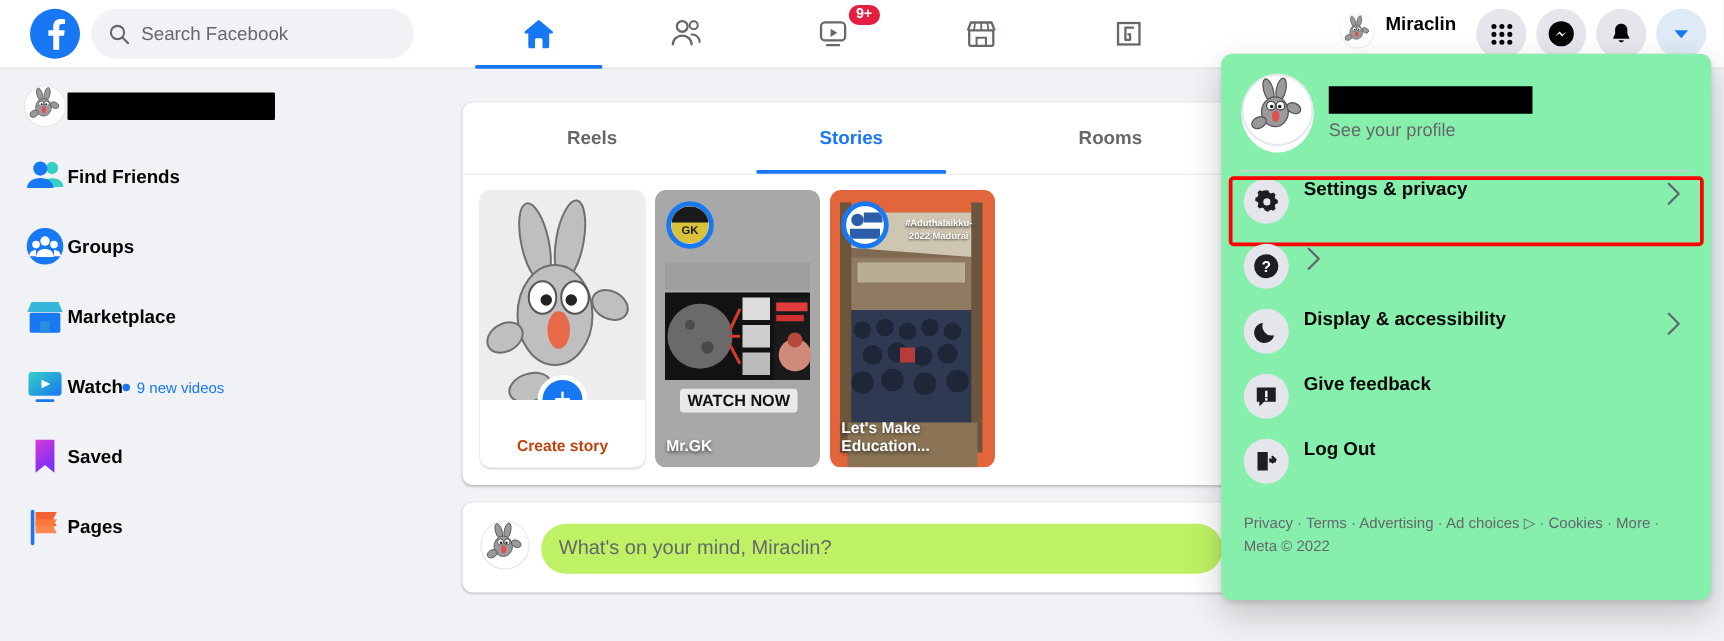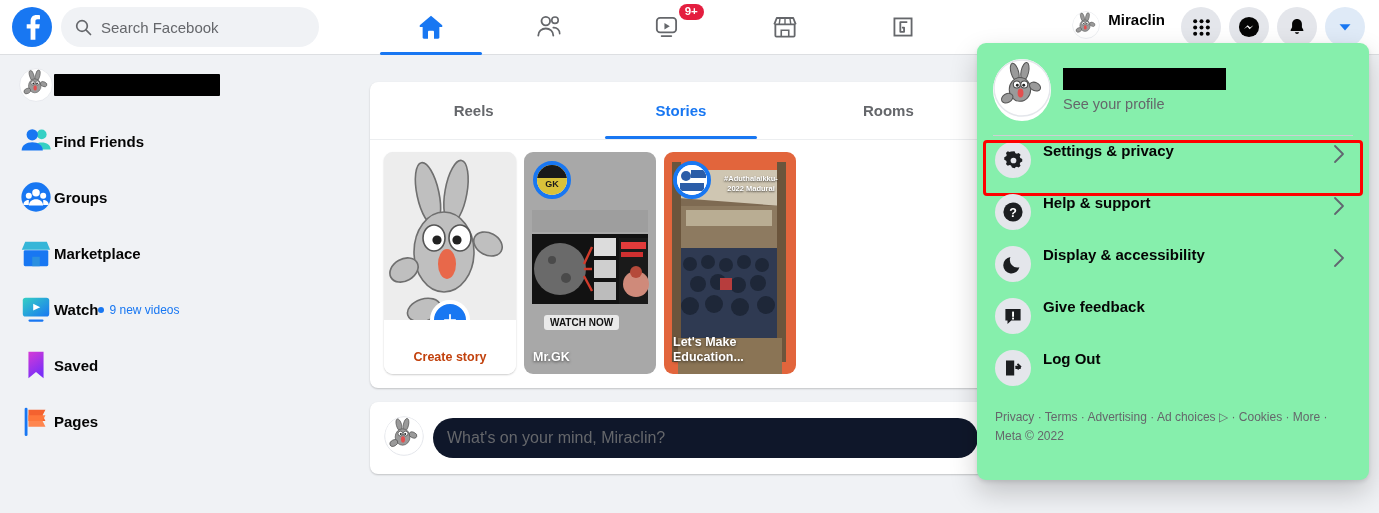--- a/index.html
+++ b/index.html
@@ -14,21 +14,21 @@
 
   
   .header {
     position: absolute; top: 0; left: 0;
     width: 1379px; height: 55px;
     background: #ffffff;
     border-bottom: 1px solid #dddfe2;
     display: flex; align-items: center;
     z-index: 30;
   }
-  .hdr-left { display: flex; align-items: center; padding-left: 12px; gap: 9px; width: 350px; }
+  .hdr-left { display: flex; align-items: center; padding-left: 24px; gap: 9px; width: 350px; }
   .fb-logo {
     width: 40px; height: 40px; border-radius: 50%;
     background: #1877f2; position: relative; flex: 0 0 auto;
   }
   .fb-logo svg { position: absolute; left: 0; top: 0; }
   .search-box {
     display: flex; align-items: center; gap: 9px;
     height: 40px; width: 258px;
     background: #f0f2f5; border-radius: 20px;
     padding: 0 14px;
@@ -136,21 +136,21 @@
   }
   .story-name {
     position: absolute; left: 9px; right: 8px; bottom: 8px;
     color: #fff; font-size: 12.5px; font-weight: bold;
     line-height: 1.25; text-shadow: 0 1px 3px rgba(0,0,0,0.6); z-index: 4;
   }
   .composer-card { margin-top: 14px; padding: 14px 14px 0; height: 72px; }
   .composer-row { display: flex; align-items: center; gap: 9px; }
   .composer-input {
     flex: 1 1 auto; height: 40px; border-radius: 20px;
-    background: #0f172a; display: flex; align-items: center;
+    background: #bef264; display: flex; align-items: center;
     padding: 0 14px; cursor: pointer;
   }
   .composer-input span { font-size: 16px; color: #65676b; }
 
   
   .dropdown {
     position: absolute; top: 43px; left: 977px;
     width: 392px; height: 437px;
     background: #86efac; border-radius: 9px;
     box-shadow: 0 12px 28px rgba(0,0,0,0.2), 0 2px 4px rgba(0,0,0,0.1);
@@ -502,21 +502,21 @@
               <circle cx="112" cy="120" r="6" fill="#b54a3a"></circle>
             </svg>
           </div>
           <div class="story-ring">
             <svg width="30" height="30" viewBox="0 0 30 30">
               <rect width="30" height="30" fill="#d9c23a"></rect>
               <path d="M0 0h30v13H0z" fill="#1a1a1a"></path>
               <text x="15" y="22" font-size="9" font-family="Liberation Sans, sans-serif" font-weight="bold" fill="#1a1a1a" text-anchor="middle">GK</text>
             </svg>
           </div>
-          <div style="position:absolute;left:20px;bottom:44px;background:#e9e9e9;border-radius:3px;padding:2px 6px;font-size:10px;font-weight:bold;color:#111;z-index:4;">WATCH NOW</div>
+          <div style="position:absolute;left:20px;bottom:44px;background:#e9e9e9;border-radius:3px;padding:2px 6px;font-size:13px;font-weight:bold;color:#111;z-index:4;">WATCH NOW</div>
           <div class="story-name">Mr.GK</div>
         </div>
 
         <div class="story">
           <div class="story-pic">
             <svg width="132" height="222" viewBox="0 0 132 222" preserveAspectRatio="none">
               <rect width="132" height="222" fill="#e2653c"></rect>
               <rect x="14" y="18" width="104" height="170" fill="#7e6a52"></rect>
               <path d="M14 18 L118 18 L118 54 L14 46z" fill="#cfc6b2"></path>
               <rect x="14" y="54" width="104" height="44" fill="#8d7a60"></rect>
@@ -626,21 +626,20 @@
       </span>
     </div>
 
     <div class="dd-item">
       <span class="dd-ico">
         <svg width="22" height="22" viewBox="0 0 22 22">
           <circle cx="11" cy="11" r="9.6" fill="#1c1e21"></circle>
           <text x="11" y="15.6" font-size="12.5" font-family="Liberation Sans, sans-serif" font-weight="bold" fill="#fff" text-anchor="middle">?</text>
         </svg>
       </span>
-      <span class="dd-label">Help &amp; support</span>
       <span class="dd-chevron">
         <svg width="16" height="24" viewBox="0 0 16 24">
             <path d="M4 4l8 8-8 8" fill="none" stroke="#606770" stroke-width="1.8" stroke-linecap="round" stroke-linejoin="round"></path>
           </svg>
       </span>
     </div>
 
     <div class="dd-item">
       <span class="dd-ico">
         <svg width="20" height="20" viewBox="0 0 20 20">

